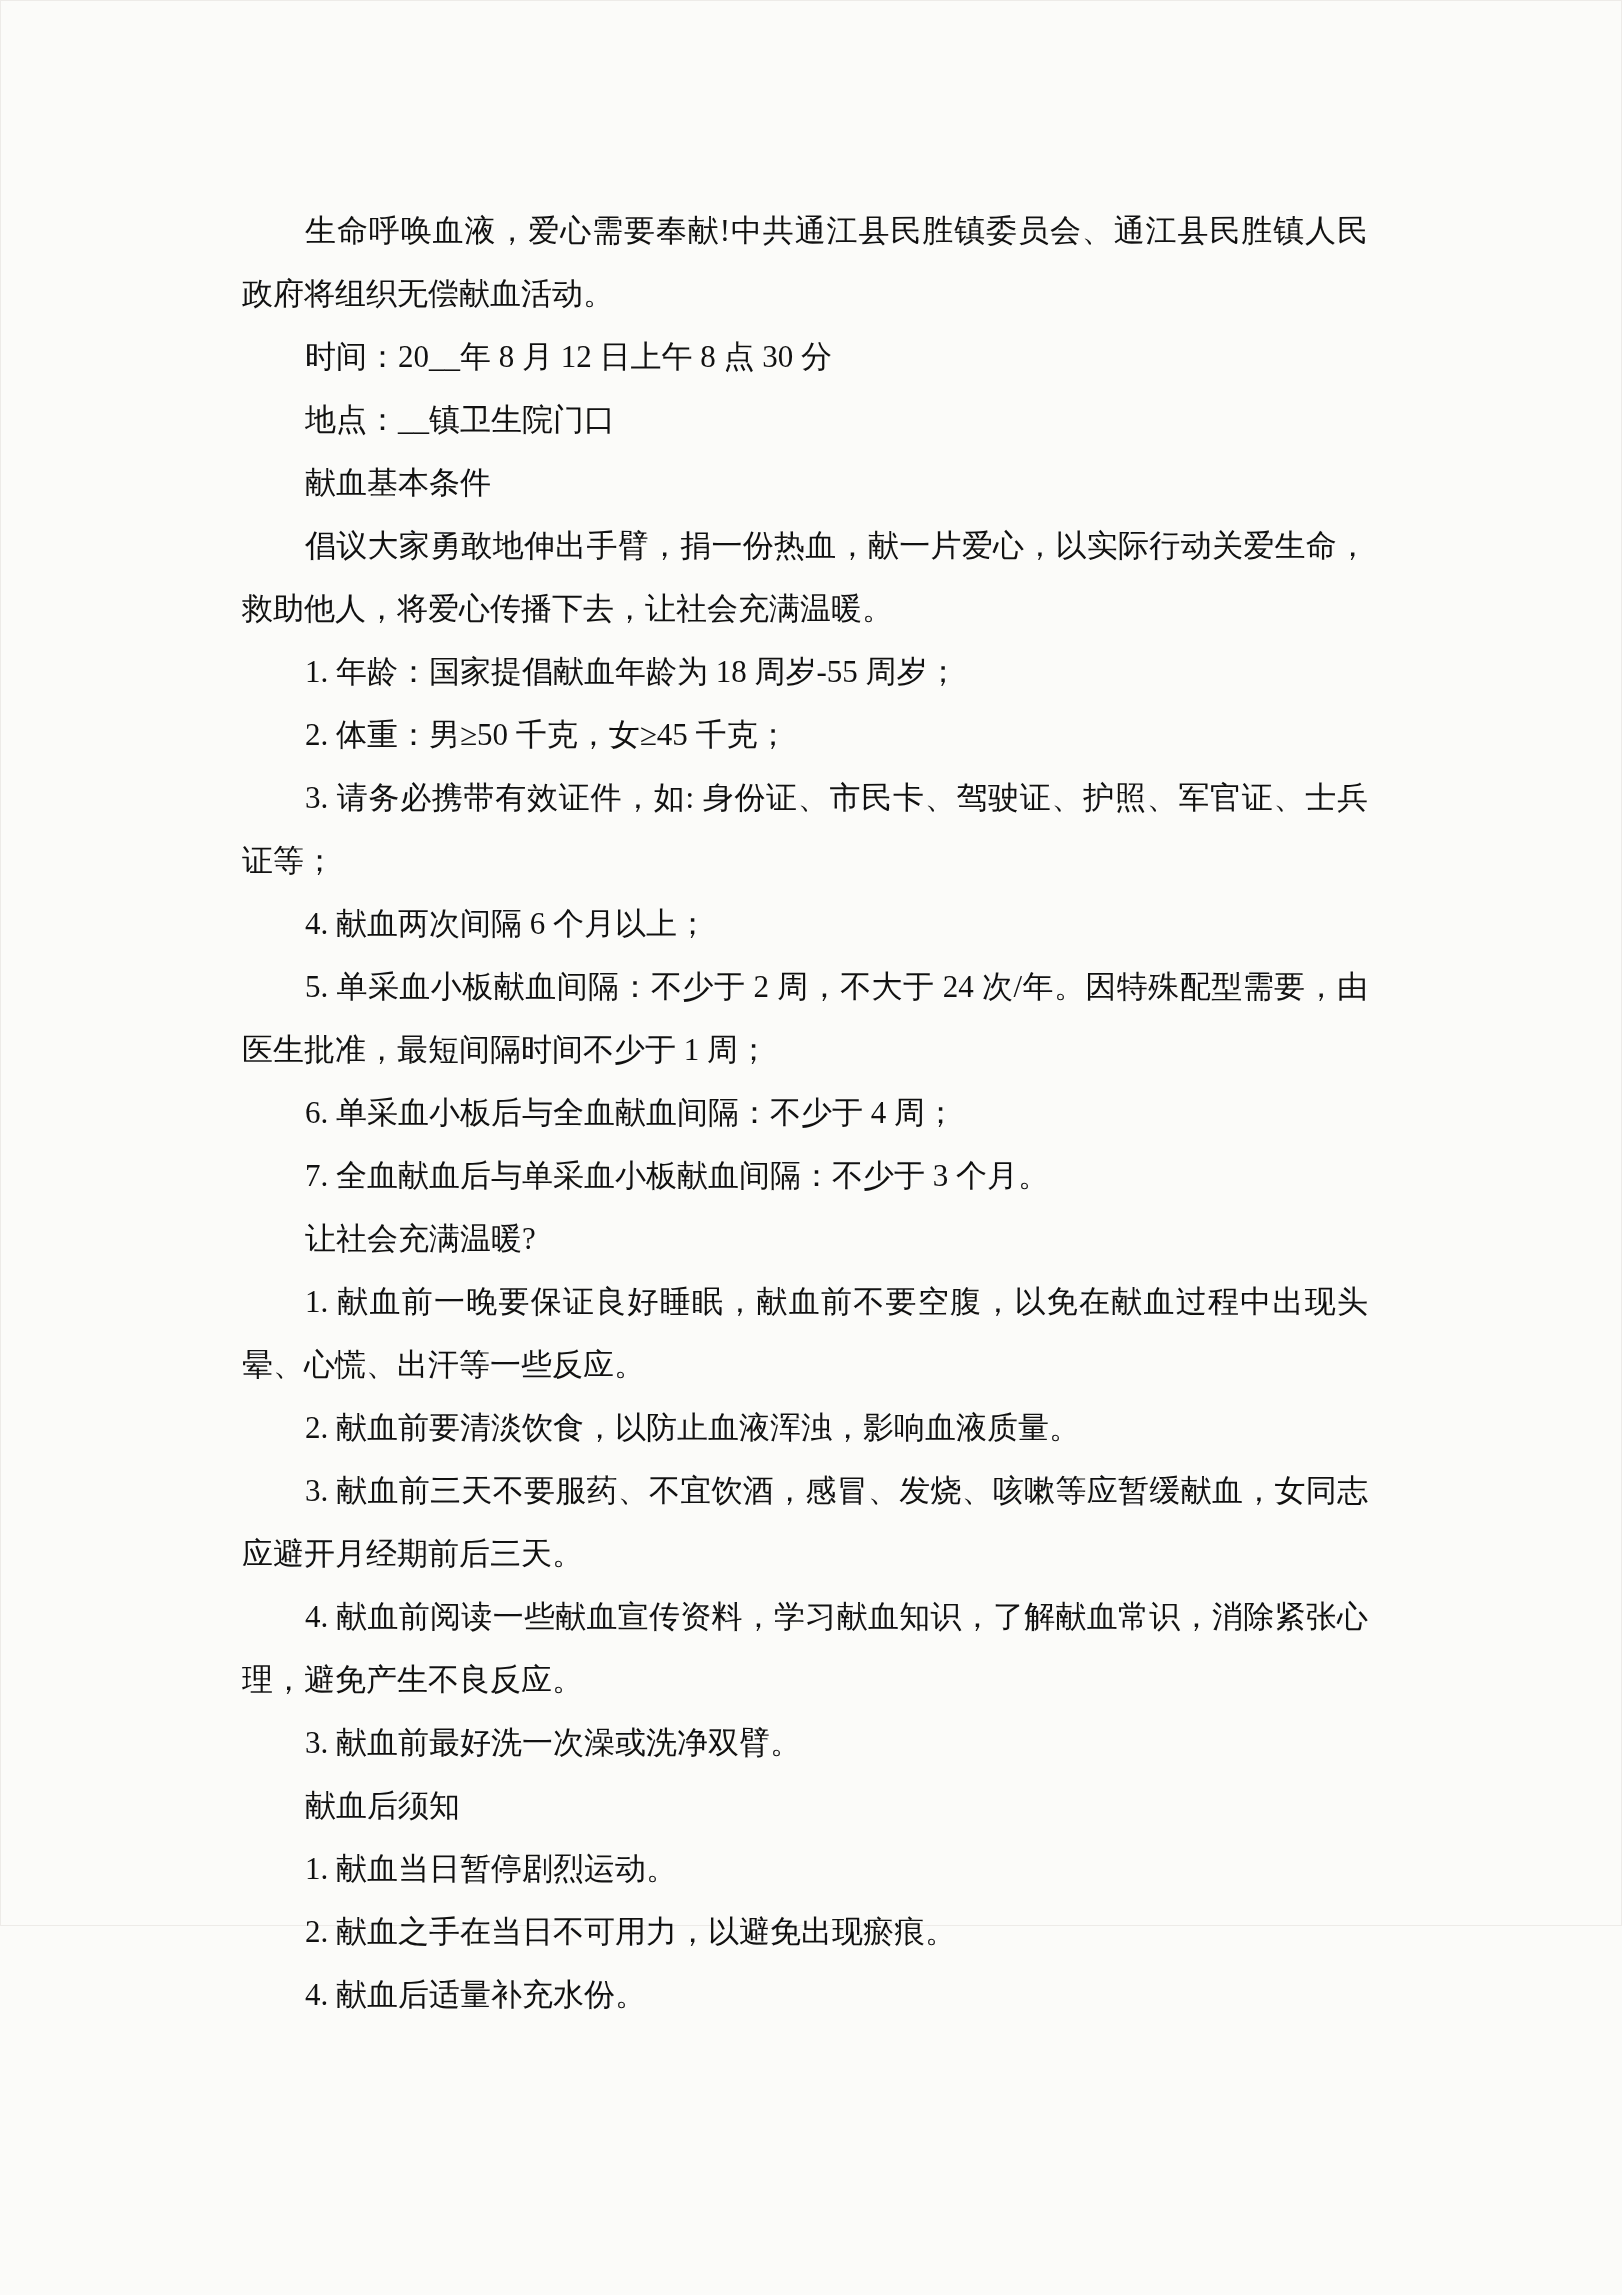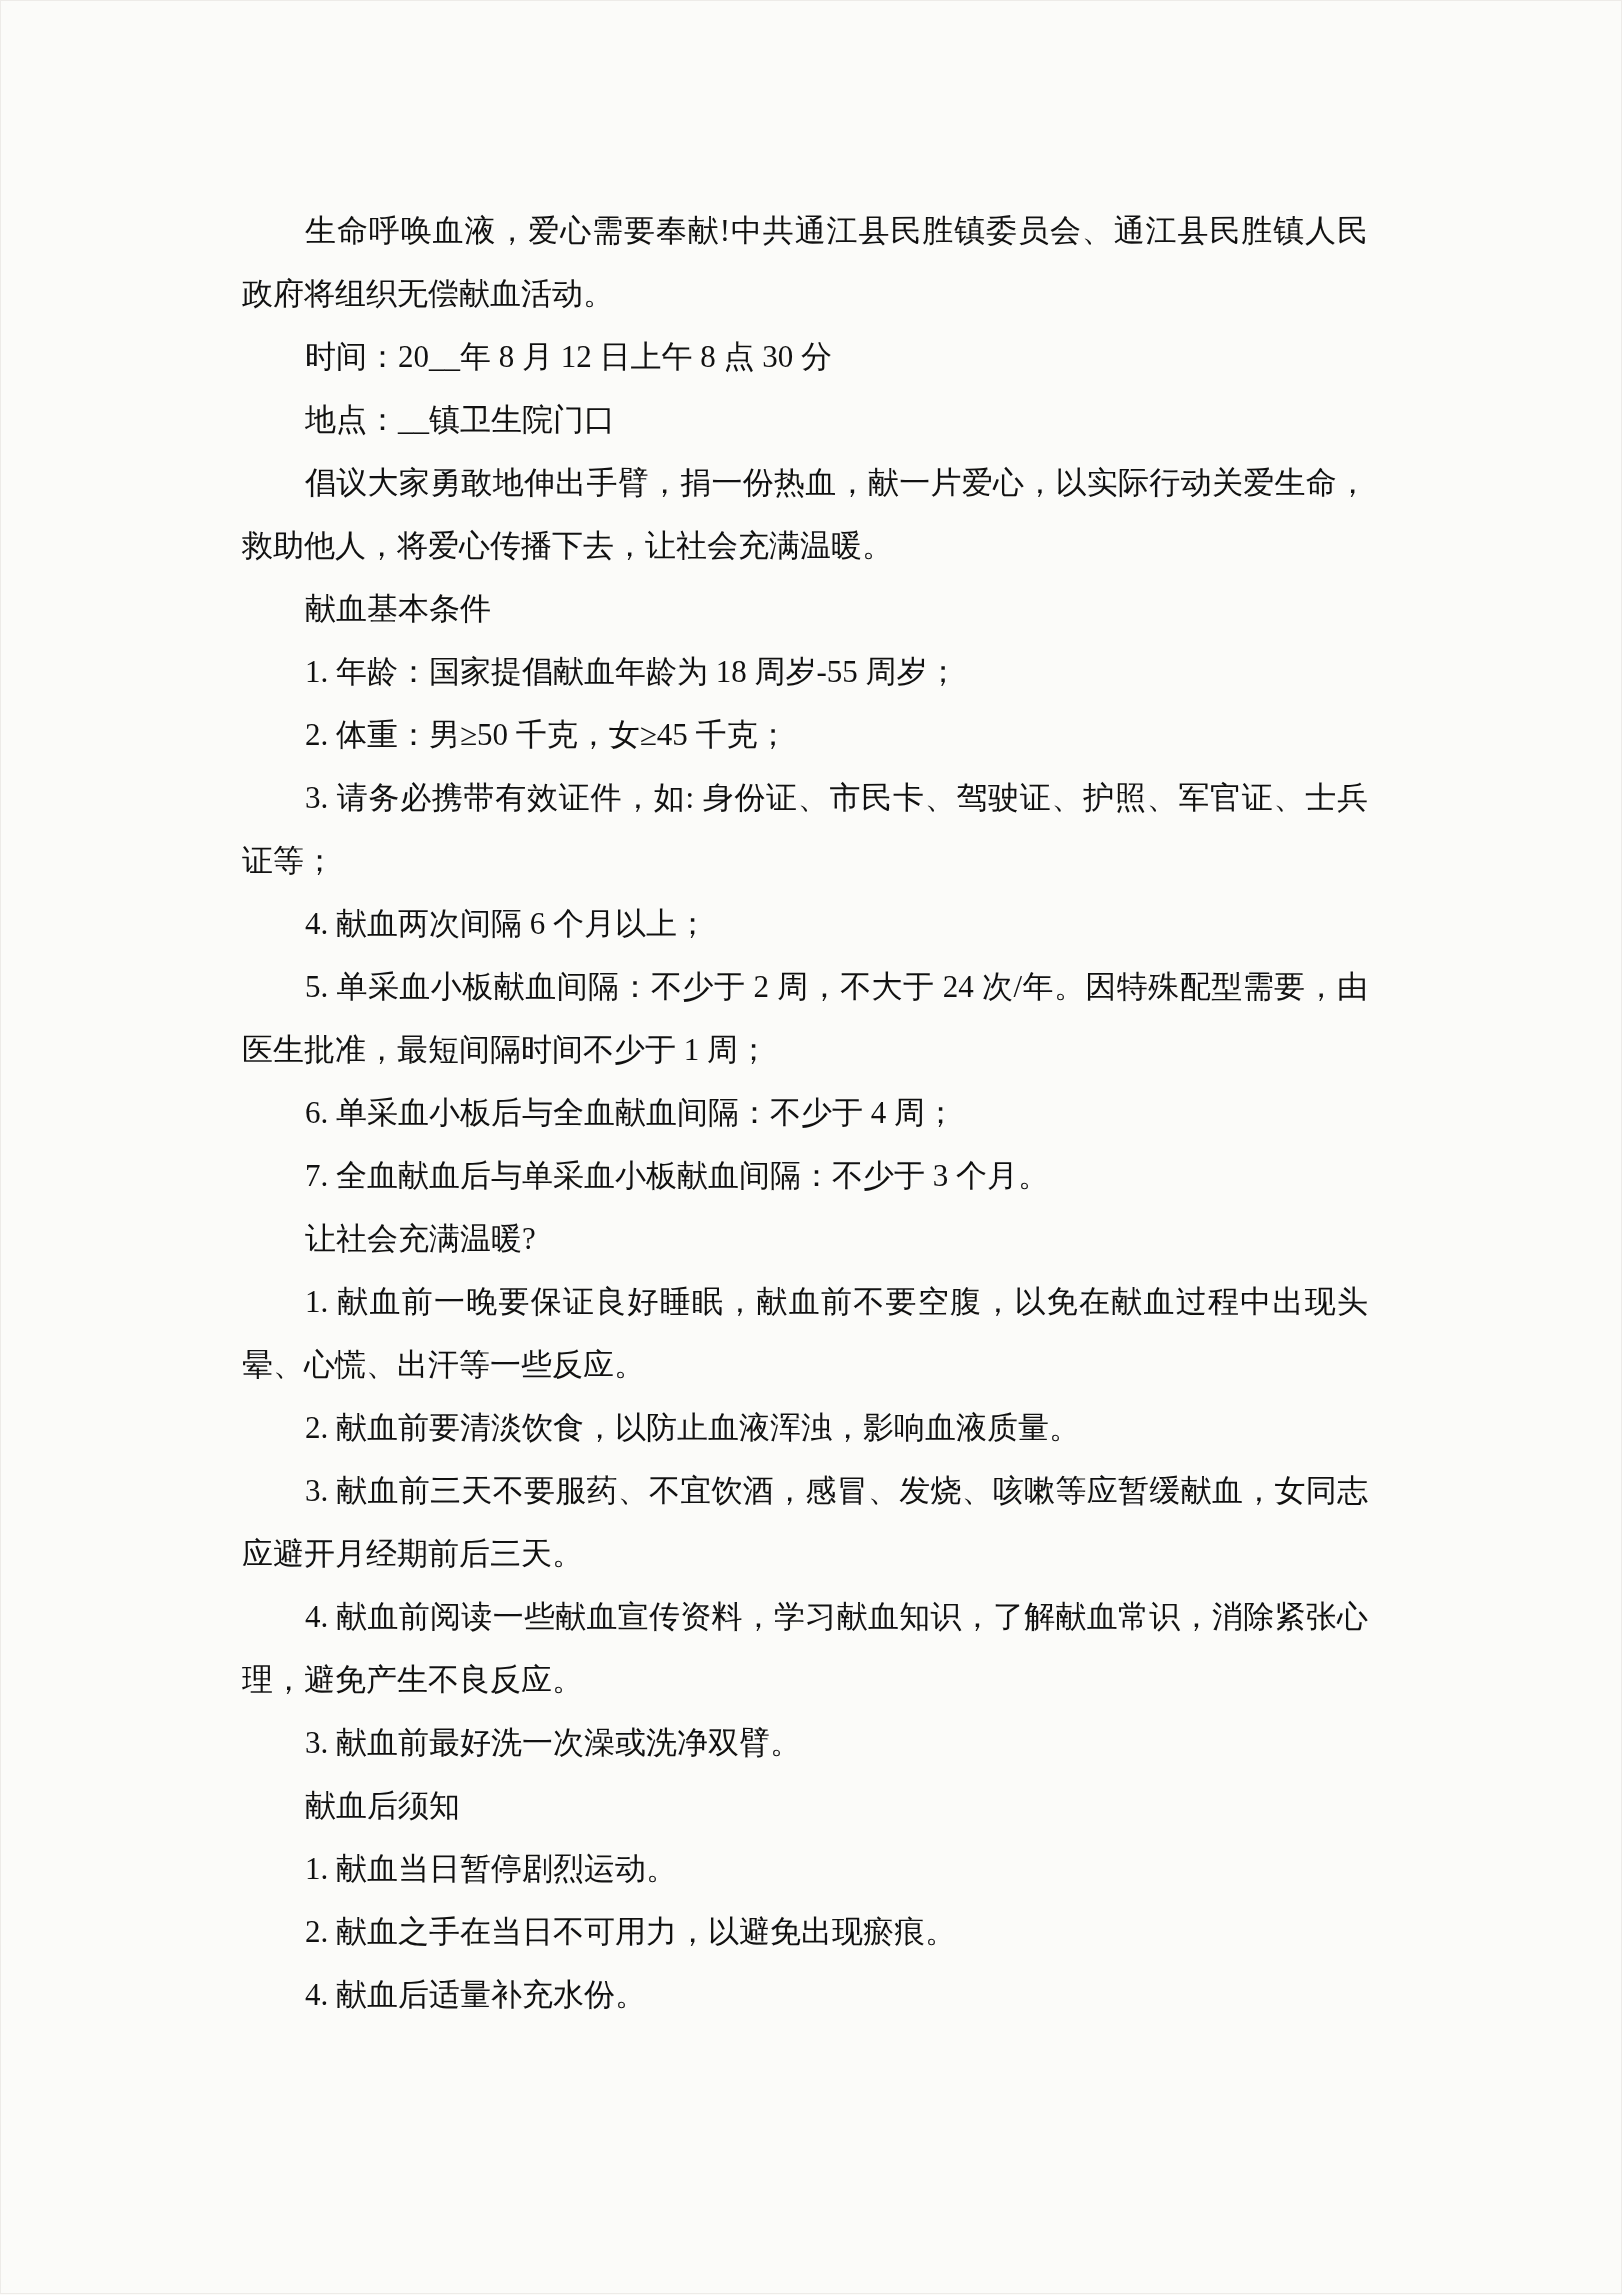--- a/index.html
+++ b/index.html
@@ -9,21 +9,21 @@
   body {
     width: 1623px;
     height: 2295px;
     background: #fbfbf9;
     overflow: hidden;
     font-family: "Liberation Serif", "DejaVu Serif", serif;
   }
   .page {
     position: relative;
     width: 1622px;
-    height: 2294px;
+    height: 1926px;
     border: 0.7px solid #edebe8;
     box-sizing: border-box;
     background: transparent;
   }
   .content {
     position: absolute;
     left: 241px;
     top: 198px;
     width: 1126px;
     color: #111111;
@@ -40,22 +40,22 @@
   }
 </style>
 </head>
 <body style="background: rgb(251, 251, 249);">
 
 <div class="page">
   <div class="content" style="color: rgb(17, 17, 17);">
       <p>生命呼唤血液，爱心需要奉献!中共通江县民胜镇委员会、通江县民胜镇人民政府将组织无偿献血活动。</p>
       <p>时间：20__年 8 月 12 日上午 8 点 30 分</p>
       <p>地点：__镇卫生院门口</p>
+      <p>献血基本条件</p>
       <p>倡议大家勇敢地伸出手臂，捐一份热血，献一片爱心，以实际行动关爱生命，救助他人，将爱心传播下去，让社会充满温暖。</p>
-      <p>献血基本条件</p>
       <p>1. 年龄：国家提倡献血年龄为 18 周岁-55 周岁；</p>
       <p>2. 体重：男≥50 千克，女≥45 千克；</p>
       <p>3. 请务必携带有效证件，如: 身份证、市民卡、驾驶证、护照、军官证、士兵证等；</p>
       <p>4. 献血两次间隔 6 个月以上；</p>
       <p>5. 单采血小板献血间隔：不少于 2 周，不大于 24 次/年。因特殊配型需要，由医生批准，最短间隔时间不少于 1 周；</p>
       <p>6. 单采血小板后与全血献血间隔：不少于 4 周；</p>
       <p>7. 全血献血后与单采血小板献血间隔：不少于 3 个月。</p>
       <p>让社会充满温暖?</p>
       <p>1. 献血前一晚要保证良好睡眠，献血前不要空腹，以免在献血过程中出现头晕、心慌、出汗等一些反应。</p>
       <p>2. 献血前要清淡饮食，以防止血液浑浊，影响血液质量。</p>

